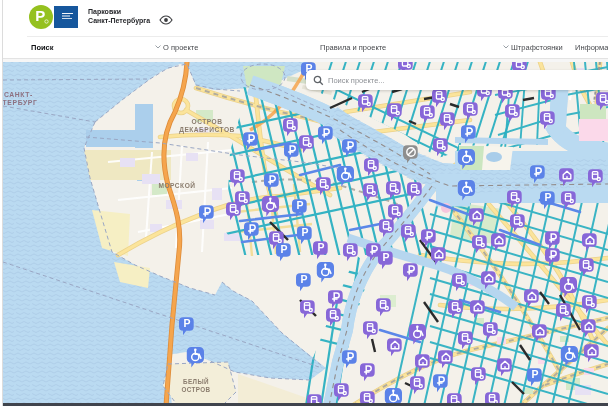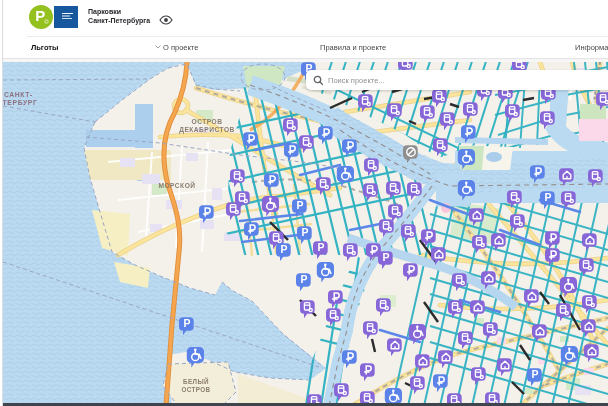--- a/index.html
+++ b/index.html
@@ -42,25 +42,28 @@
           <rect x="8" y="12" width="10" height="1" fill="#fff" opacity=".8"></rect>
         </svg></div>
   <div id="title">Парковки<br>Санкт-Петербурга</div>
   <div id="eye"><svg width="14" height="10" viewBox="0 0 14 10">
           <path d="M1,5 C3,1.8 4.8,1 7,1 C9.2,1 11,1.8 13,5 C11,8.2 9.2,9 7,9 C4.8,9 3,8.2 1,5 Z" fill="none" stroke="#3c3d40" stroke-width="1.2"></path>
           <circle cx="7" cy="5" r="1.9" fill="#3c3d40"></circle>
         </svg></div>
 </div>
 <div id="hr1"></div>
 <div id="nav">
-      <span class="nv b" style="left:31px">Льготы</span>
+      <span class="nv b" style="left:31px">Поиск</span>
       <span class="nv" style="left:155px"><svg class="chev" viewBox="0 0 6 4">
           <path d="M0.5,0.5 L3,3 L5.5,0.5" stroke="#9aa0a6" fill="none"></path>
         </svg>О проекте</span>
       <span class="nv" style="left:320px">Правила и проекте</span>
+      <span class="nv" style="left:503px"><svg class="chev" viewBox="0 0 6 4">
+          <path d="M0.5,0.5 L3,3 L5.5,0.5" stroke="#9aa0a6" fill="none"></path>
+        </svg>Штрафстоянки</span>
       <span class="nv" style="left:575px">Информация</span>
     </div>
 <div id="hr2"></div>
 <div id="gapstrip"></div>
 <div id="map">
 <svg width="605" height="344" viewBox="3 62 605 344">
 <defs>
   <pattern id="wv" width="16" height="9" patternUnits="userSpaceOnUse">
     <path d="M0,3 q2,-2 4,0 t4,0 t4,0 t4,0" stroke="#a9c8e4" fill="none" stroke-width="0.9" opacity="0.75"></path>
     <path d="M-2,7.5 q2,-2 4,0 t4,0 t4,0 t4,0" stroke="#a9c8e4" fill="none" stroke-width="0.9" opacity="0.75"></path>

